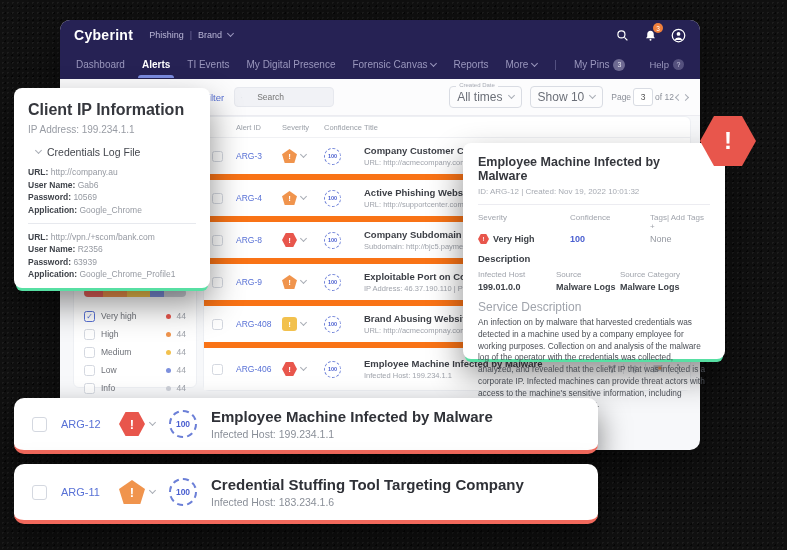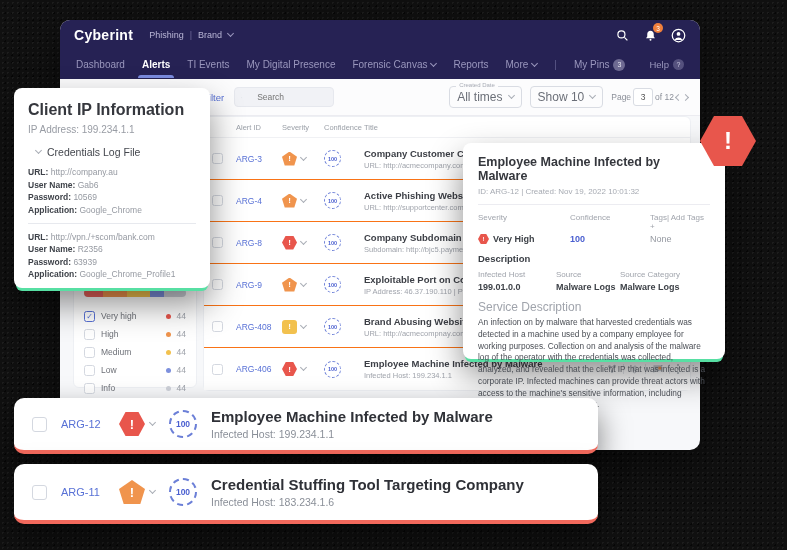--- a/index.html
+++ b/index.html
@@ -78,21 +78,21 @@
   
   .tablecard { position:absolute; left:143px; top:96px; right:9px; background:#fff;
     border-radius:6px; border:1px solid #eef0f4; }
   .thead { display:flex; align-items:center; height:21px; padding-left:8px; border-bottom:1px solid #f0f1f4; }
   .th { font-size:7.5px; color:#9ba0a8; }
   .col-check { width:24px; display:flex; align-items:center; }
   .col-id { width:46px; }
   .col-sev { width:42px; display:flex; align-items:center; gap:4px; }
   .col-conf { width:40px; }
   .col-title { flex:1; }
-  .trow { display:flex; align-items:center; height:42px; padding-left:8px; border-bottom:1px solid #f97316; background:#fff; }
+  .trow { display:flex; align-items:center; height:42px; padding-left:8px; border-bottom:6px solid #f97316; background:#fff; }
   .trow:last-child { border-bottom:none; }
   .tid { font-size:8.5px; color:#5871d6; }
   .sicon { color:#fff; font-weight:bold; display:flex; align-items:center; justify-content:center; }
   .sicon.sm { width:15px; height:14px; font-size:8px; }
   .sev-vhigh { background:#e8564c; clip-path:polygon(25% 0,75% 0,100% 50%,75% 100%,25% 100%,0 50%); }
   .sev-high { background:#f0944d; clip-path:polygon(50% 0,100% 38%,82% 100%,18% 100%,0 38%); }
   .sev-med { background:#f2c14e; border-radius:3px; }
   .gauge { border:1.5px dashed #6b7fd7; border-radius:50%; color:#4a5fd0; display:flex; align-items:center; justify-content:center; font-weight:bold; }
   .gauge.sm { width:17px; height:17px; font-size:5.5px; }
   .tt { font-size:9.5px; font-weight:bold; color:#3c3f46; }

